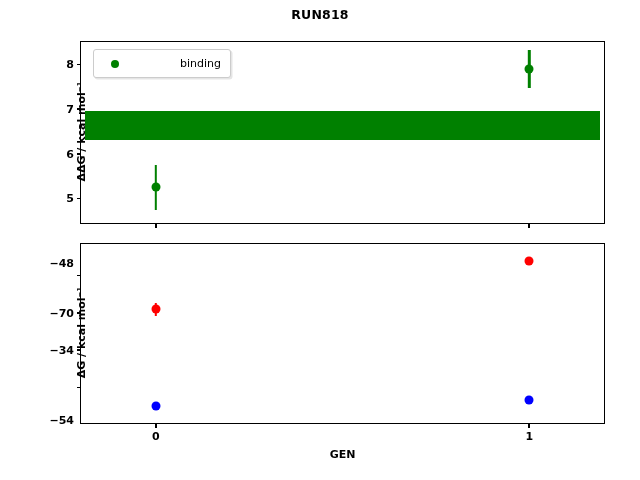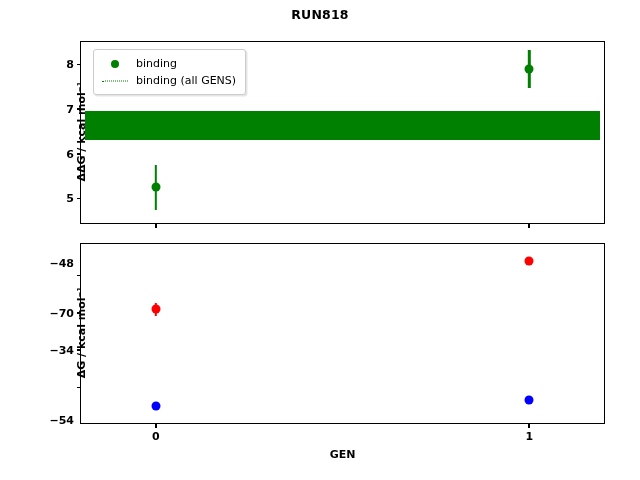--- a/index.html
+++ b/index.html
@@ -151,20 +151,21 @@
     border: 1px solid #cccccc;
     border-radius: 3px;
     padding: 5px 9px 5px 7px;
     box-shadow: 1.5px 1.5px 0 rgba(0,0,0,0.10);
   }
   .legend-row {
     display: flex;
     align-items: center;
     height: 17px;
     white-space: nowrap;
+    gap: 44px;
   }
   .legend-handle {
     width: 28px;
     height: 14px;
     position: relative;
     flex: 0 0 28px;
     margin-right: 7px;
   }
   .legend-dot {
     position: absolute;
@@ -227,26 +228,20 @@
         <div class="ytick-label" style="top: 22.3457px;">8</div>
       </div>
 
     <div class="legend" id="legend-top">
       <div class="legend-row">
         <span class="legend-handle">
           <span class="legend-dot" style="background:#008000;"></span>
         </span>
         <span class="legend-text">binding</span>
       </div>
-      <div class="legend-row">
-        <span class="legend-handle">
-          <span class="legend-dashline"></span>
-        </span>
-        <span class="legend-text">binding (all GENS)</span>
-      </div>
     </div>
   <div class="xtick-mark" style="left: 73.9143px;"></div>
       <div class="xtick-mark" style="left: 447.486px;"></div>
     </div>
 
   <div class="axes" id="axes-bottom">
 
     <div class="ylabel" id="ylabel-bottom">ΔG / kcal mol⁻¹</div>
 
     <div class="plot-area" id="bottom-plot">

